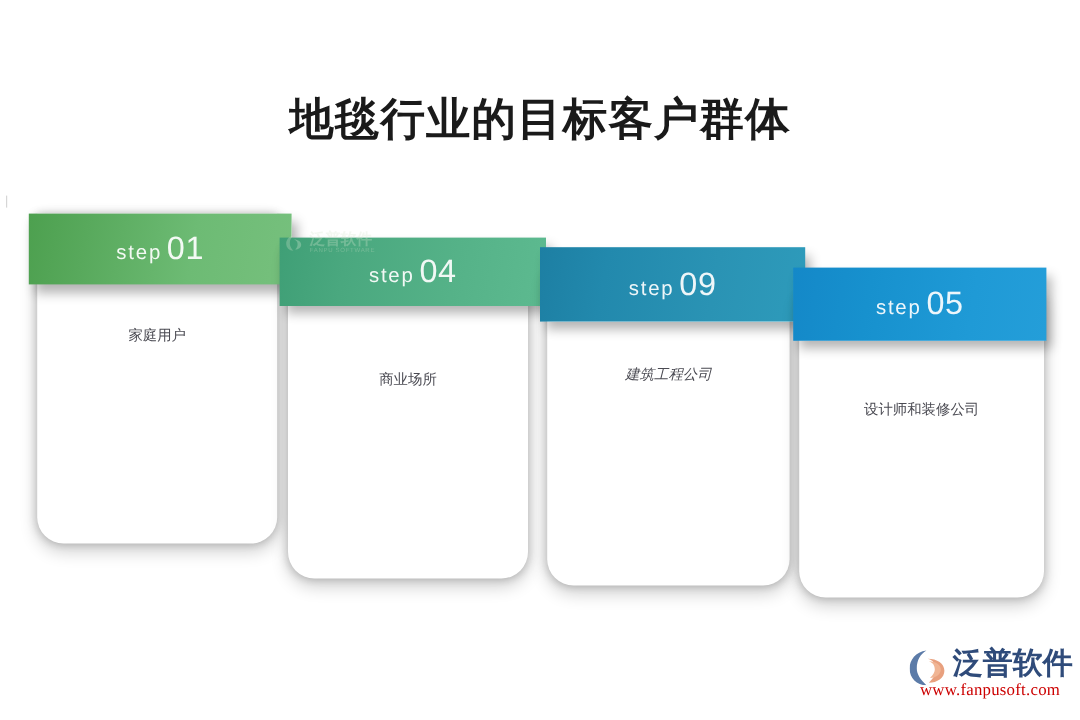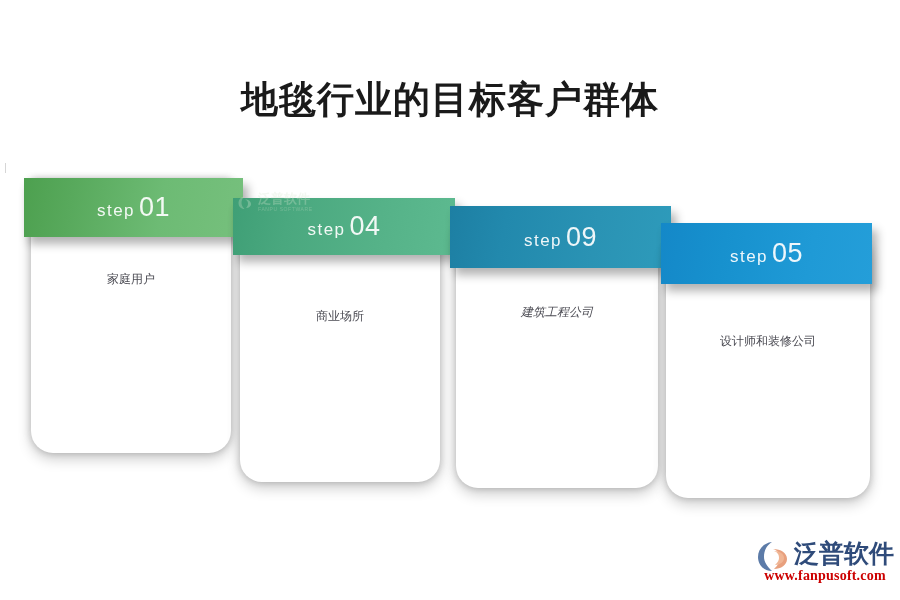--- a/index.html
+++ b/index.html
@@ -188,21 +188,21 @@
     line-height: 30px;
   }
   .logo-url {
     position: absolute;
     left: 1px;
     top: 30px;
     width: 132px;
     text-align: center;
     font-family: "Liberation Serif", "DejaVu Serif", serif;
     font-size: 14px;
-    font-weight: bold;
+    font-weight: normal;
     color: #cc0000;
     letter-spacing: 0.2px;
     white-space: nowrap;
   }
 
   
   .edge-tick {
     position: absolute;
     left: 5px;
     top: 163px;

